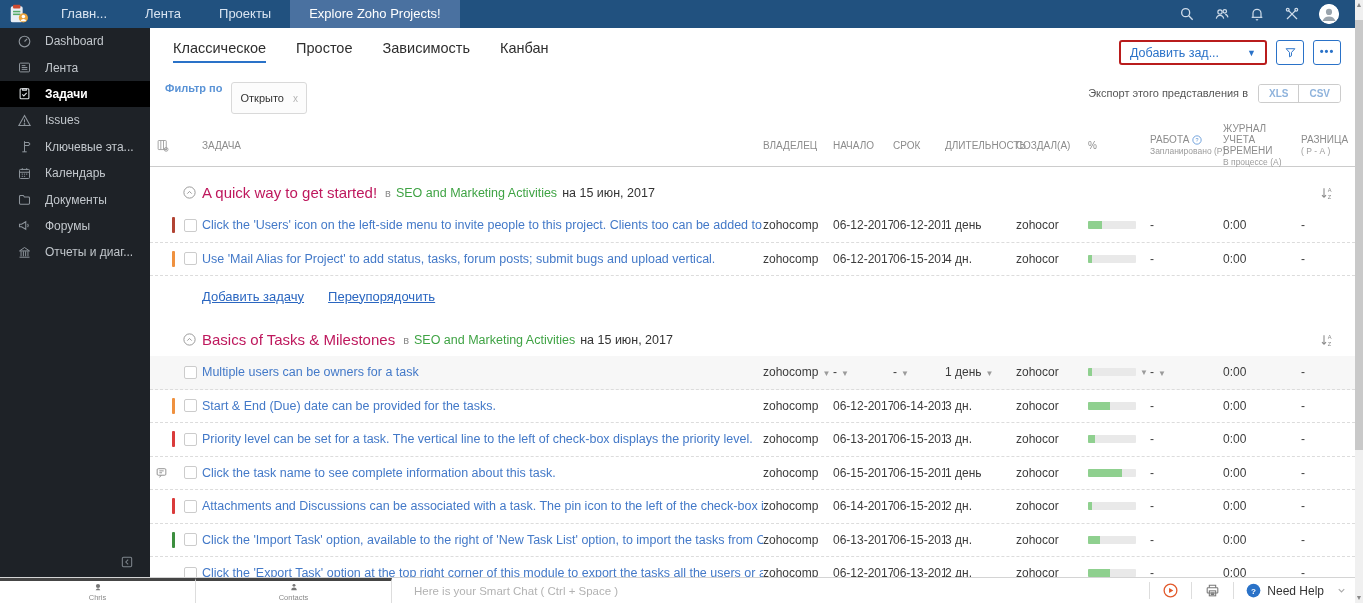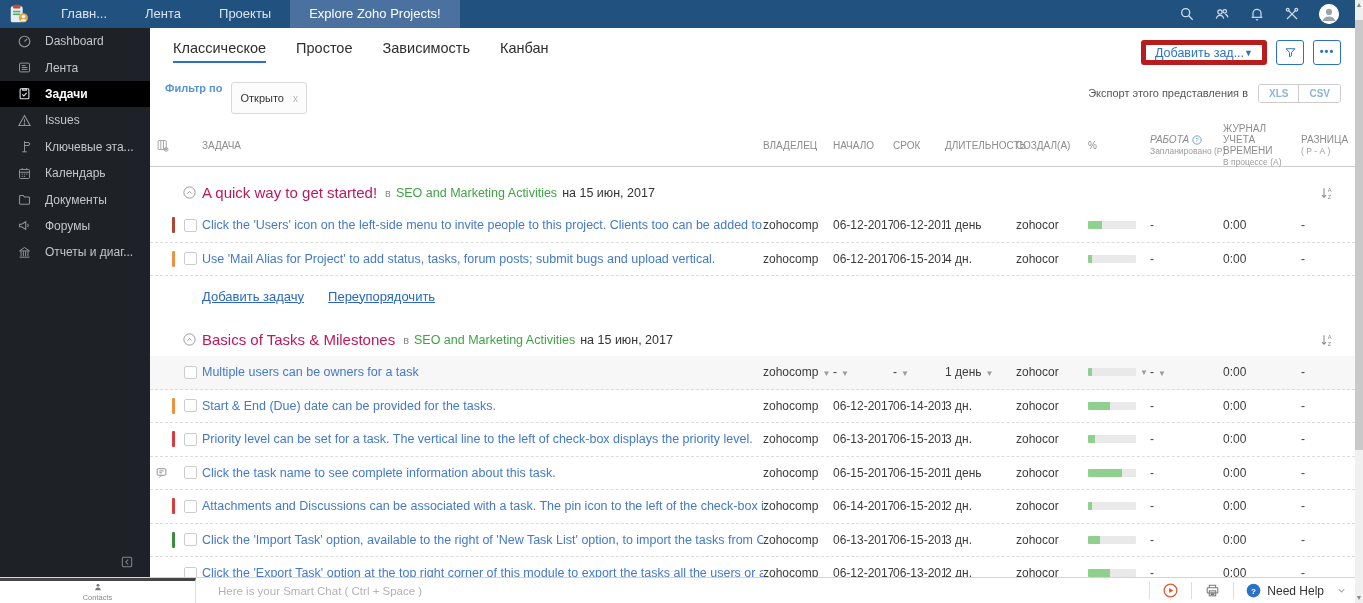--- a/index.html
+++ b/index.html
@@ -33,22 +33,22 @@
   .collapse-btn { position:absolute; right:16px; bottom:8px; width:14px; height:14px; color:#7e858c; cursor:pointer; }
   .collapse-btn svg { width:14px; height:14px; }
 
   
   .main { position:absolute; left:150px; top:28px; right:8px; bottom:26px; background:#fff; overflow:hidden; }
 
   .tabsbar { position:absolute; top:12px; left:23px; right:14px; height:34px; display:flex; align-items:flex-start; }
   .vtab { font-size:14.5px; color:#2e2e2e; margin-right:30px; padding-bottom:5px; cursor:pointer; white-space:nowrap; }
   .vtab.active { border-bottom:2px solid #2a72c8; }
   .toolbar-right { margin-left:auto; display:flex; gap:9px; align-items:center; }
-  .btn-add { height:25px; border:5px solid #b91c1c; border-radius:3px; background:#fff; color:#2a72c8;
-    font-size:12.5px; display:flex; align-items:center; padding:0 9px; gap:0; cursor:pointer; white-space:nowrap; }
+  .btn-add { height:25px; border:2px solid #b91c1c; border-radius:3px; background:#fff; color:#2a72c8;
+    font-size:12.5px; display:flex; align-items:center; padding:0 9px; gap:28px; cursor:pointer; white-space:nowrap; }
   .btn-add .caret { font-size:9px; color:#2a72c8; }
   .btn-sq { width:28px; height:25px; border:1px solid #2a72c8; border-radius:3px; background:#fff; color:#2a72c8;
     display:flex; align-items:center; justify-content:center; cursor:pointer; }
   .btn-sq svg { width:13px; height:13px; }
   .btn-more { font-size:11px; font-weight:bold; letter-spacing:1px; padding-bottom:4px; }
 
   .filterbar { position:absolute; top:54px; left:15px; right:14px; height:22px; display:flex; }
   .filter-label { color:#5a93d6; font-size:11px; font-weight:bold; margin-right:9px; }
   .chip { border:1px solid #d9d9d9; border-radius:3px; background:#fcfcfc; font-size:11px; color:#333;
     padding:15px 8px; display:flex; gap:9px; align-items:center; cursor:pointer; }
@@ -345,21 +345,21 @@
       </span>
     <span class="c-check"></span>
     <span class="c-task th">ЗАДАЧА</span>
     <span class="c-owner th">ВЛАДЕЛЕЦ</span>
     <span class="c-start th">НАЧАЛО</span>
     <span class="c-due th">СРОК</span>
     <span class="c-dur th">ДЛИТЕЛЬНОСТЬ</span>
     <span class="c-creator th">СОЗДАЛ(А)</span>
     <span class="c-pct th">%</span>
     <span class="c-work th">
-      <span style="display:flex;align-items:center;gap:3px;font-style:italic;">
+      <span style="display:flex;align-items:center;gap:3px;">
         <span>РАБОТА</span>
         <span style="width:10px;height:10px;display:inline-block;">
             <svg viewBox="0 0 24 24">
               <circle cx="12" cy="12" r="10" fill="none" stroke="#5a93d6" stroke-width="2"></circle>
               <text x="12" y="17" font-size="13" fill="#5a93d6" text-anchor="middle" font-family="sans-serif">?</text>
             </svg>
           </span>
       </span>
       <span class="sub">Запланировано (Р)</span>
     </span>
@@ -622,20 +622,29 @@
           <span class="cell c-gutter"></span>
         </div>
       </div>
     </div>
 </div>
 
 <div class="footer">
   <div class="f-tab">
     <span class="fi">
         <svg viewBox="0 0 24 24" fill="currentColor">
+          <circle cx="12" cy="9.5" r="5"></circle>
+          <path d="M6.5 20c1-3 3-4.5 5.5-4.5s4.5 1.5 5.5 4.5z"></path>
+        </svg>
+      </span>
+    <span class="flabel">Chris</span>
+  </div>
+  <div class="f-tab">
+    <span class="fi">
+        <svg viewBox="0 0 24 24" fill="currentColor">
           <circle cx="12" cy="8" r="3.5"></circle>
           <path d="M5.5 19.5a6.5 6.5 0 0 1 13 0z"></path>
         </svg>
       </span>
     <span class="flabel">Contacts</span>
   </div>
   <div class="chatline">
     <input class="chat-input" type="text" placeholder="Here is your Smart Chat ( Ctrl + Space )" style="">
   </div>
   <div class="f-right">

